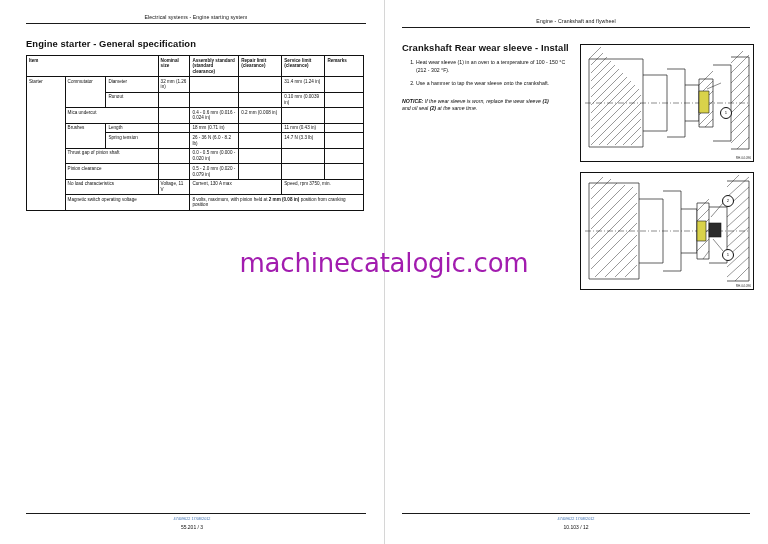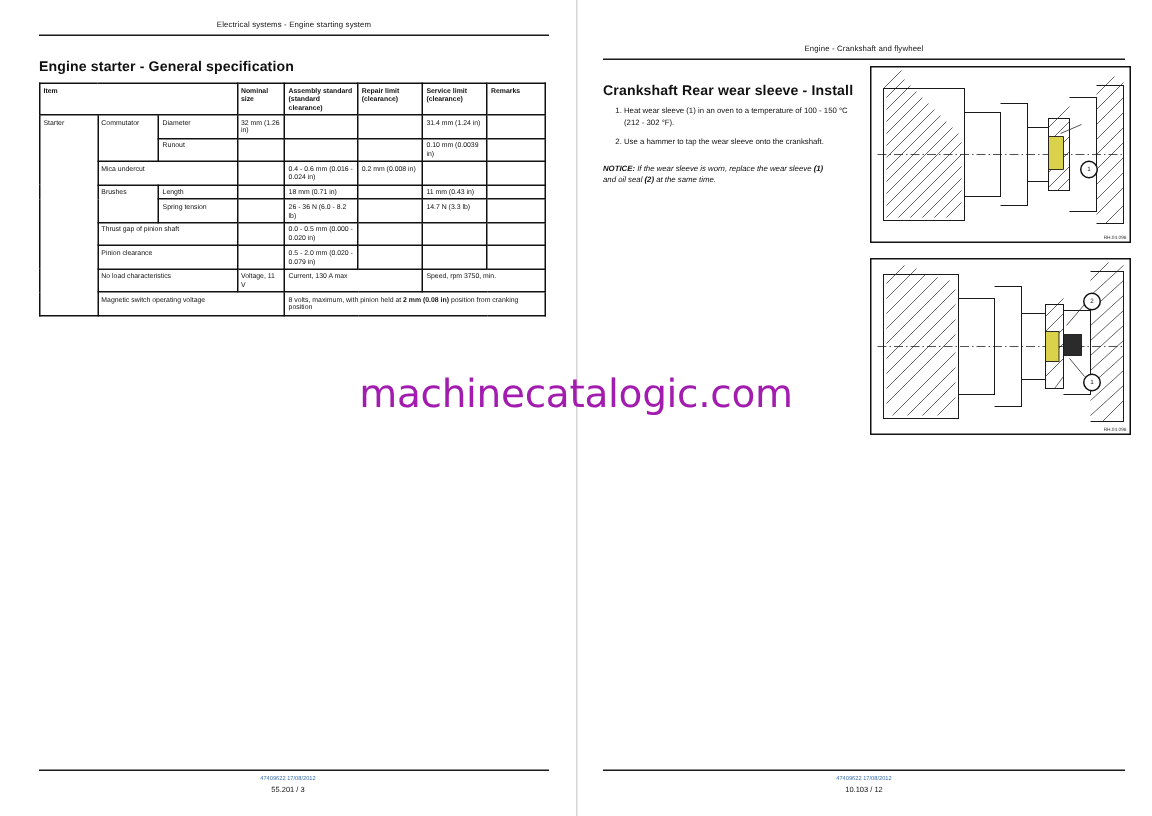--- a/index.html
+++ b/index.html
@@ -22,21 +22,21 @@
     border-radius: 23px;
   }
   .page {
     position: relative;
     width: 384px;
     height: 544px;
     box-sizing: border-box;
     background: #fff;
   }
   .page.left { padding: 14px 18px 0 26px; }
-  .page.right { padding: 30px 18px 0 18px; }
+  .page.right { padding: 18px 18px 0 18px; }
 
   
   .run-head {
     font-size: 5.2px;
     color: #111;
     text-align: center;
     letter-spacing: .1px;
     padding-bottom: 3px;
     border-bottom: 0.8px solid #1a1a1a;
     margin-bottom: 14px;

